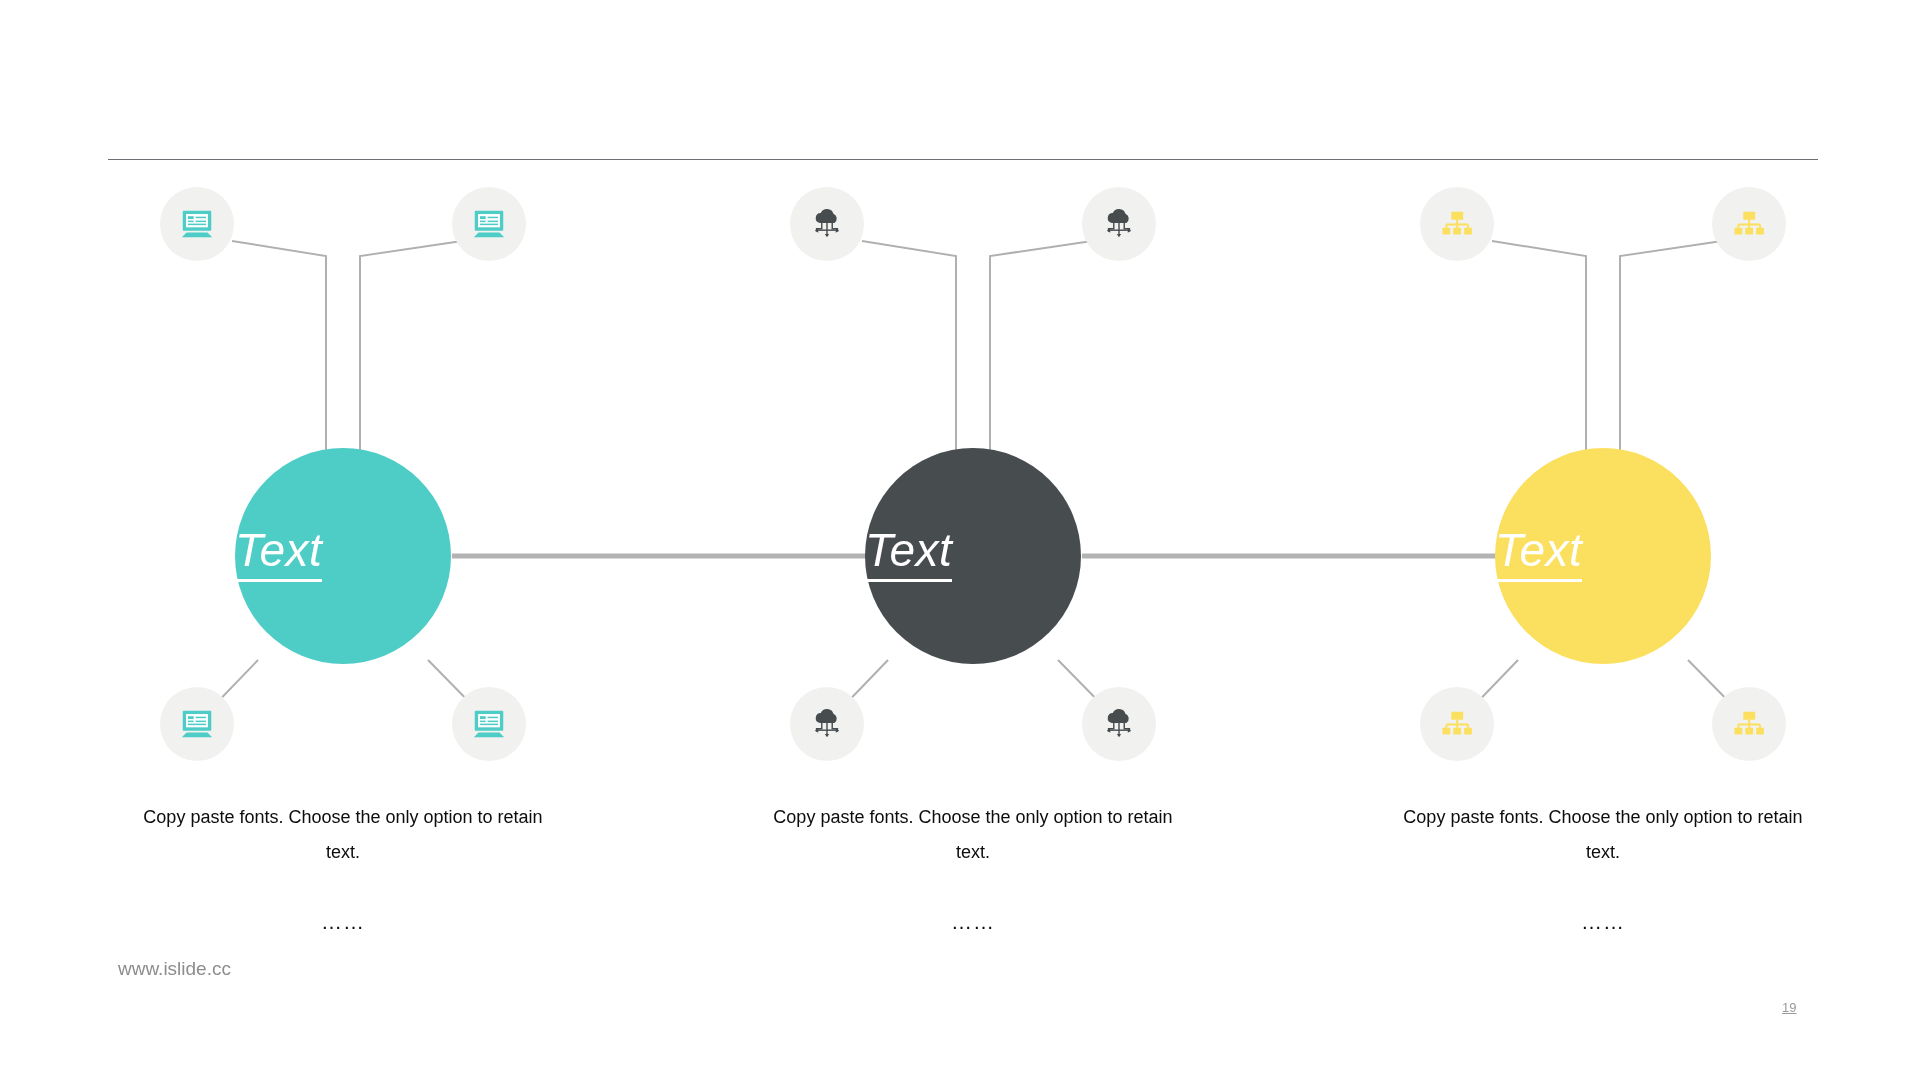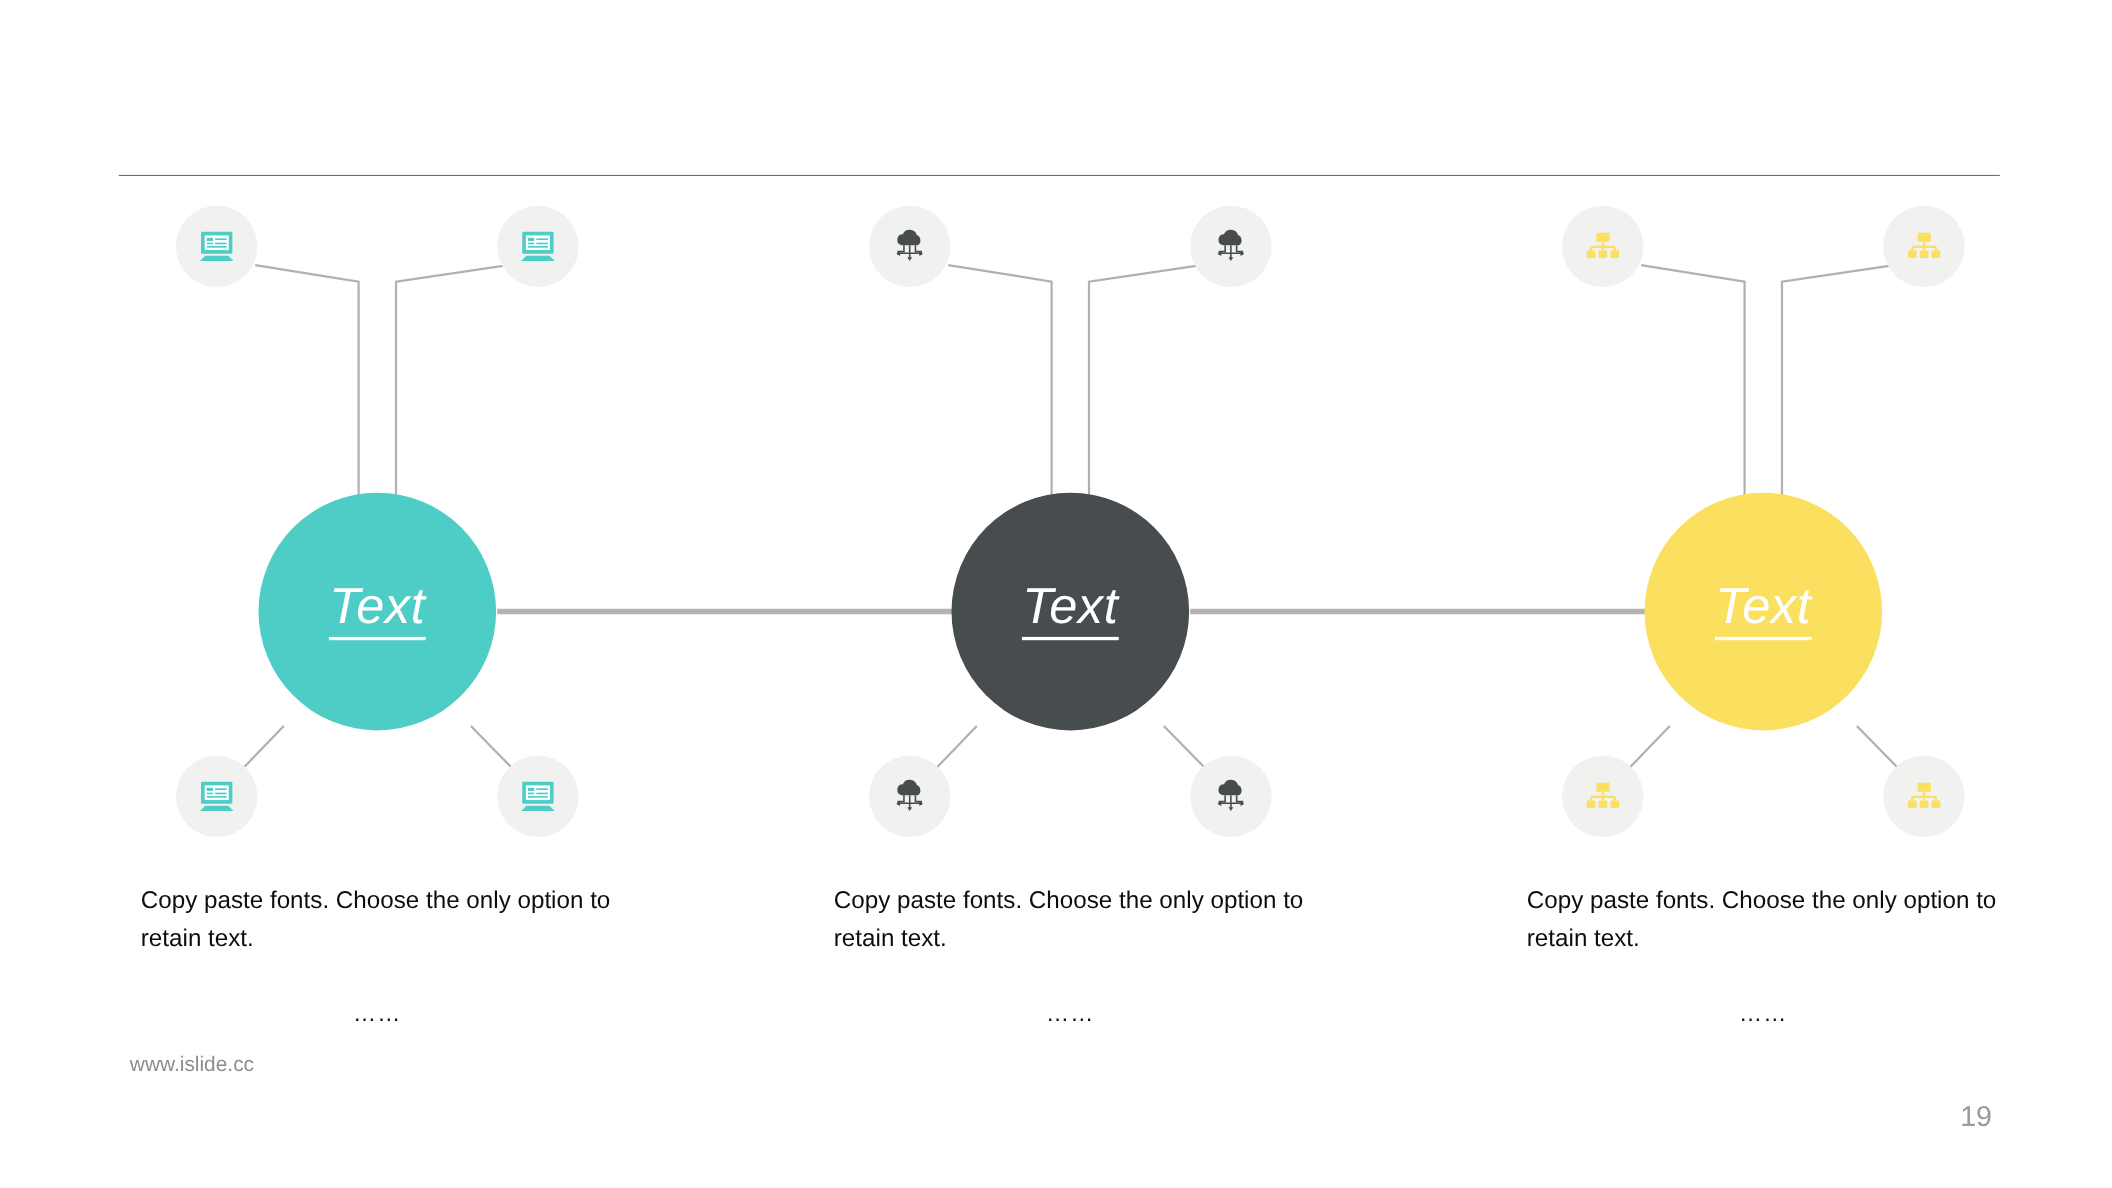--- a/index.html
+++ b/index.html
@@ -56,43 +56,43 @@
   .icon-bubble svg { display: block; }
 
   
   .node-circle {
     position: absolute;
     width: 216px;
     height: 216px;
     border-radius: 50%;
     display: flex;
     align-items: center;
-    justify-content: center;
   }
   .node-circle .node-label {
     color: #ffffff;
     font-size: 46px;
     font-style: italic;
     font-weight: 400;
     letter-spacing: 0.5px;
     line-height: 1;
     padding-bottom: 6px;
     border-bottom: 3px solid #ffffff;
     transform: translateY(-2px);
   }
   .c-teal  { background: #4ecdc7; }
   .c-dark  { background: #474c4f; }
   .c-amber { background: #fbe05f; }
 
   
   .caption {
     position: absolute;
     width: 430px;
+    text-align: center;
     color: #0d0d0d;
-    font-size: 22px;
+    font-size: 18px;
     line-height: 35px;
   }
   .ellipsis {
     position: absolute;
     width: 430px;
     text-align: center;
     color: #0d0d0d;
     font-size: 21px;
     letter-spacing: 1px;
   }
@@ -105,21 +105,22 @@
     color: #8d8d8d;
     font-size: 19px;
   }
   .footer-page {
     position: absolute;
     left: 1782px;
     top: 1000px;
     width: 60px;
     text-align: left;
     color: #9a9a9a;
-    font-size: 26px;
+    font-size: 13px;
+    text-decoration: underline;
   }
 </style>
 </head>
 <body>
 
 <div class="slide">
 
   <div class="header-rule"></div>
 
   <svg class="connector-layer" viewBox="0 0 1920 1080" width="1920" height="1080">

